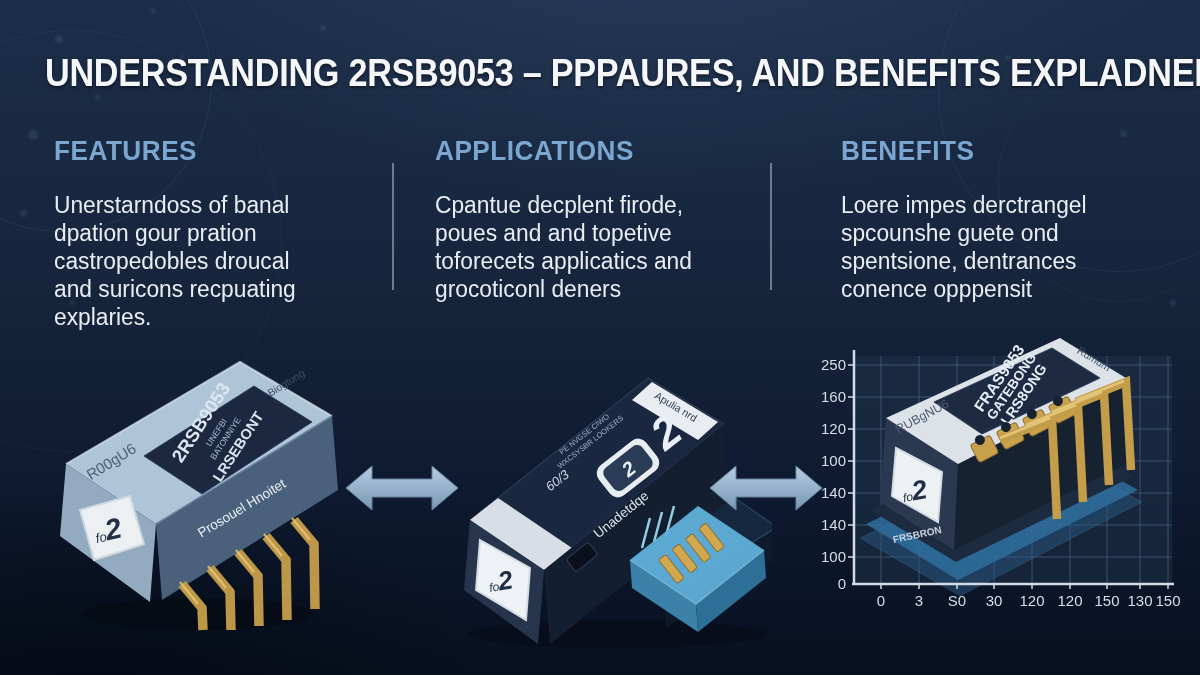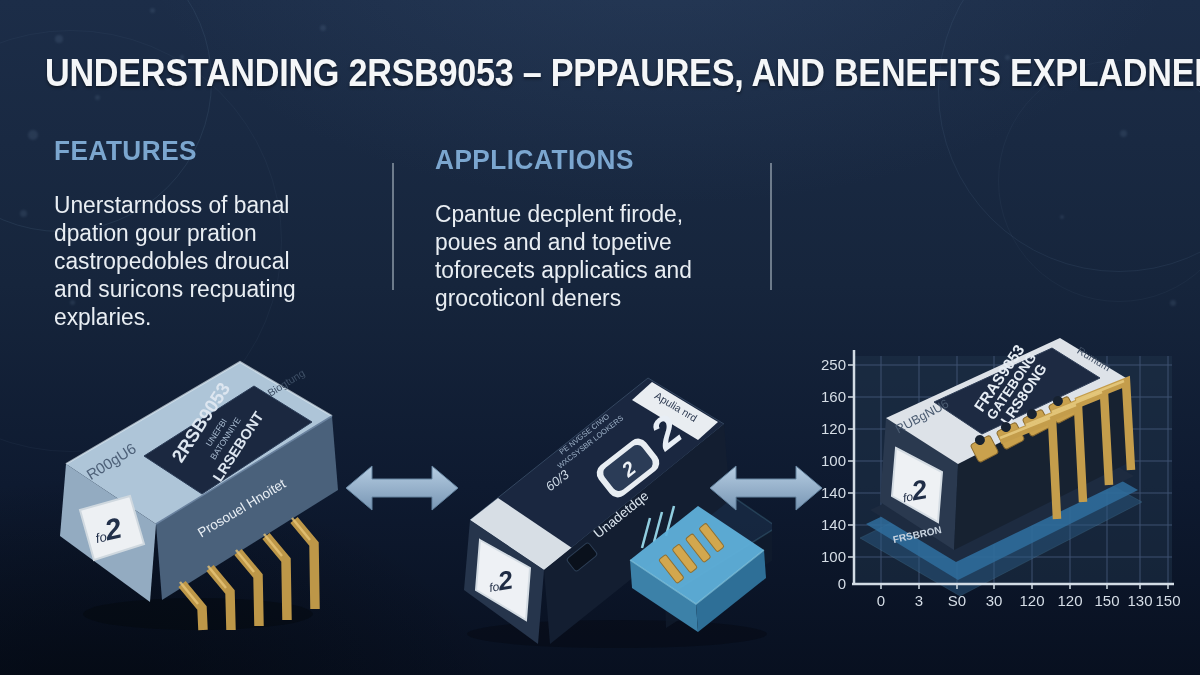--- a/index.html
+++ b/index.html
@@ -58,30 +58,37 @@
     <div class="col-heading">FEATURES</div>
     <div class="col-line">Unerstarndoss of banal</div>
     <div class="col-line">dpation gour pration</div>
     <div class="col-line">castropedobles droucal</div>
     <div class="col-line">and suricons recpuating</div>
     <div class="col-line">explaries.</div>
   </div>
 
   <div class="divider" style="left:392px;"></div>
 
-  <div class="col" style="left:435px; width:340px;margin-top:9px;">
+  <div class="col" style="left:435px; width:340px;">
     <div class="col-heading">APPLICATIONS</div>
     <div class="col-line">Cpantue decplent firode,</div>
     <div class="col-line">poues and and topetive</div>
     <div class="col-line">toforecets applicatics and</div>
     <div class="col-line">grocoticonl deners</div>
   </div>
 
   <div class="divider" style="left:770px;"></div>
 
+  <div class="col" style="left:841px; width:320px;">
+    <div class="col-heading">BENEFITS</div>
+    <div class="col-line">Loere impes derctrangel</div>
+    <div class="col-line">spcounshe guete ond</div>
+    <div class="col-line">spentsione, dentrances</div>
+    <div class="col-line">conence opppensit</div>
+  </div>
 
   <svg width="0" height="0" style="position:absolute;">
     <defs>
       <linearGradient id="agrad" x1="0" y1="0" x2="0" y2="1">
         <stop offset="0" stop-color="#b6cde2"></stop>
         <stop offset="1" stop-color="#7896b4"></stop>
       </linearGradient>
     </defs>
   </svg>
 

